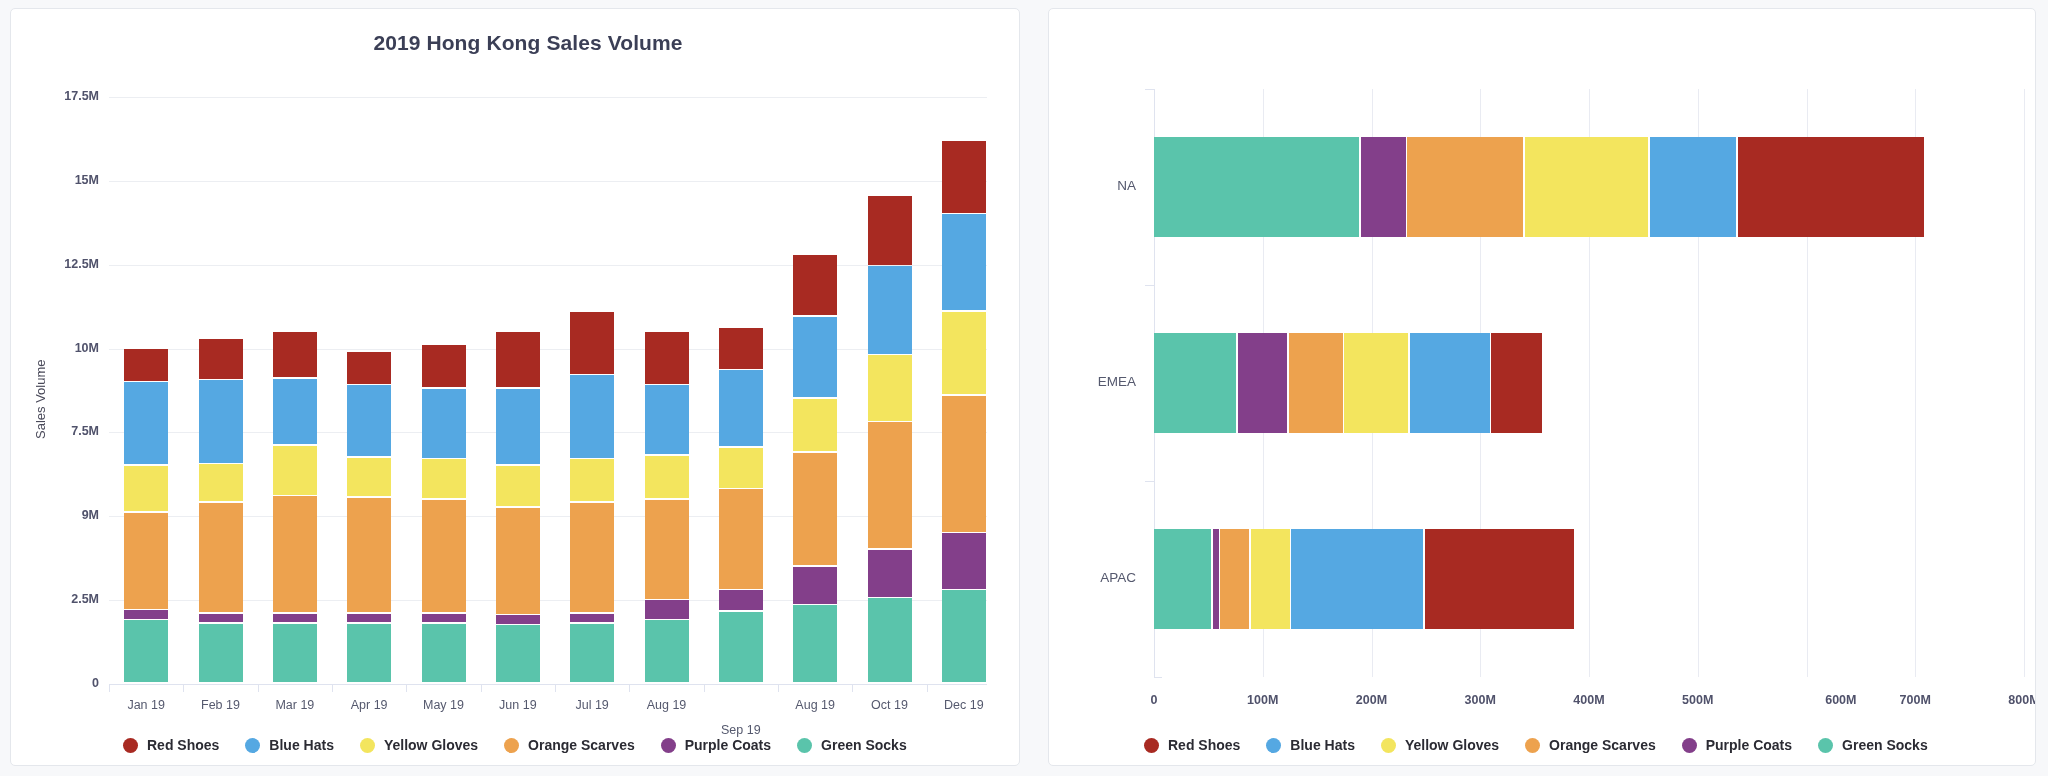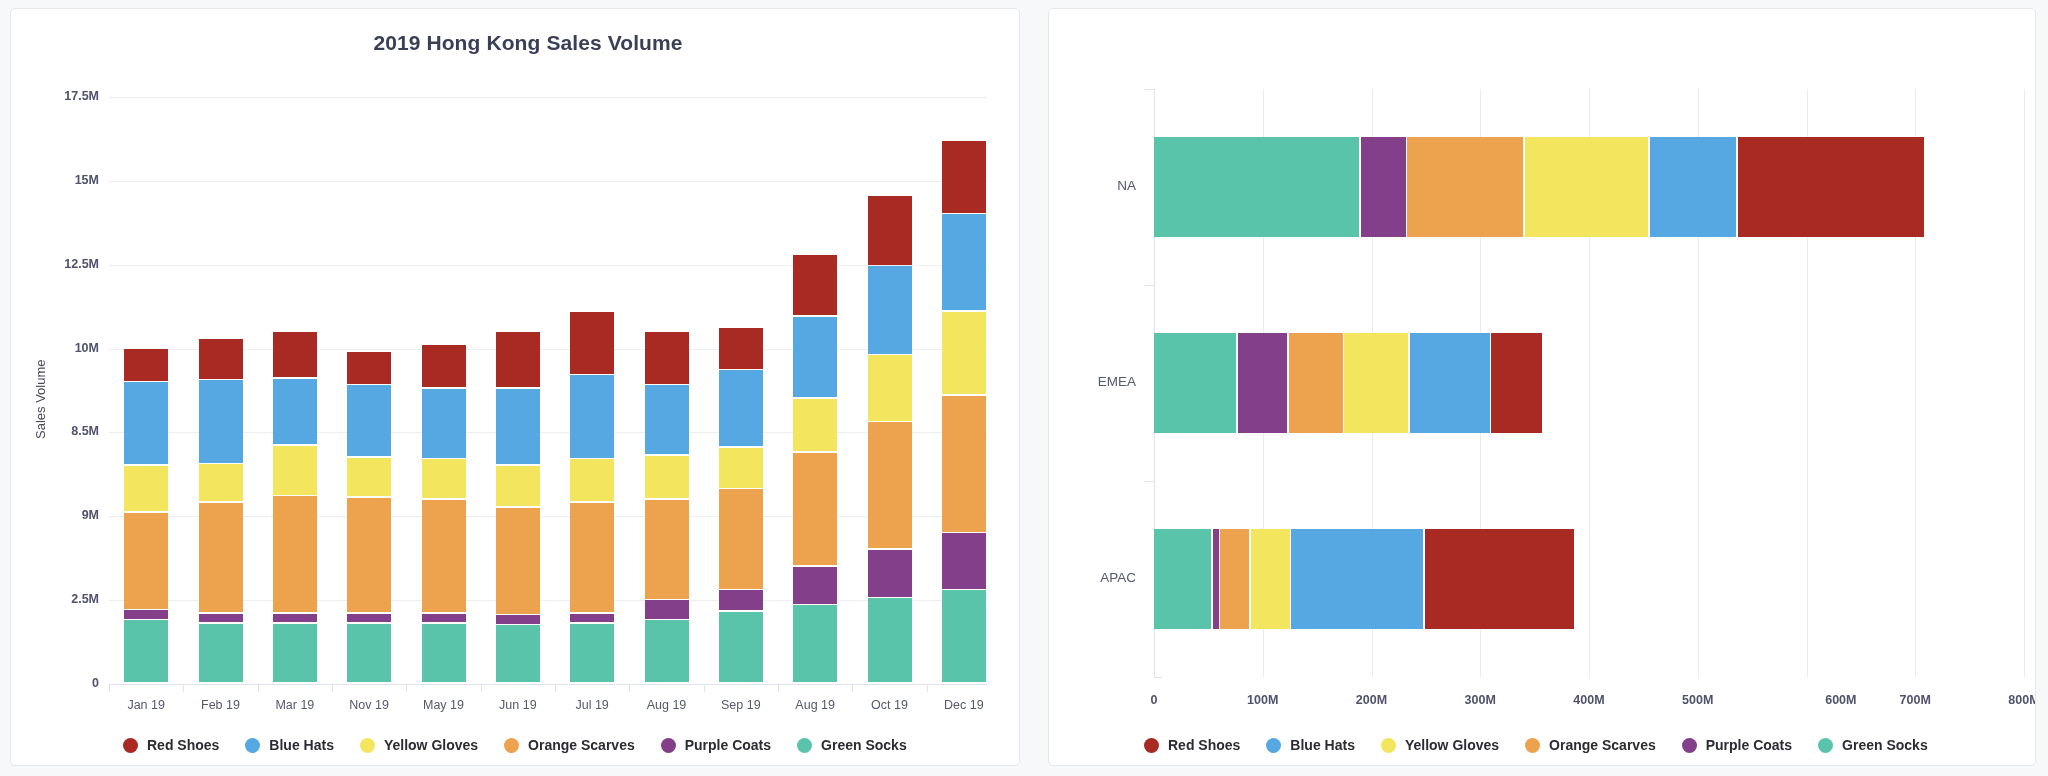--- a/index.html
+++ b/index.html
@@ -143,21 +143,21 @@
 
   <div class="card card-left">
     <div class="card-title">2019 Hong Kong Sales Volume</div>
     <div class="plot" id="plot-left" style="left:0; top:0; width:1010px; height:758px;">
         <div class="ytick" style="left:12px; top:667px; width:76px;">0</div>
         <div class="gridline-h" style="left:98px; top:591.1428571428571px; width:878px;"></div>
         <div class="ytick" style="left:12px; top:583.1428571428571px; width:76px;">2.5M</div>
         <div class="gridline-h" style="left:98px; top:507.28571428571433px; width:878px;"></div>
         <div class="ytick" style="left:12px; top:499.28571428571433px; width:76px;">9M</div>
         <div class="gridline-h" style="left:98px; top:423.42857142857144px; width:878px;"></div>
-        <div class="ytick" style="left:12px; top:415.42857142857144px; width:76px;">8.5M</div>
+        <div class="ytick" style="left:12px; top:415.42857142857144px; width:76px;">7.5M</div>
         <div class="gridline-h" style="left:98px; top:339.5714285714286px; width:878px;"></div>
         <div class="ytick" style="left:12px; top:331.5714285714286px; width:76px;">10M</div>
         <div class="gridline-h" style="left:98px; top:255.71428571428572px; width:878px;"></div>
         <div class="ytick" style="left:12px; top:247.71428571428572px; width:76px;">12.5M</div>
         <div class="gridline-h" style="left:98px; top:171.8571428571429px; width:878px;"></div>
         <div class="ytick" style="left:12px; top:163.8571428571429px; width:76px;">15M</div>
         <div class="gridline-h" style="left:98px; top:88px; width:878px;"></div>
         <div class="ytick" style="left:12px; top:80px; width:76px;">17.5M</div>
         <div class="axis-line-x" style="left:98px; top:675px; width:878px;"></div>
         <div class="axis-label-y" style="left:22px; top:429.5px;">Sales Volume</div>
@@ -185,21 +185,21 @@
         <div class="xtick" style="left:233.83333333333331px; top:689px; width:100px;">Mar 19</div>
         <div class="bar-col" style="left:261.8333333333333px; top:88px; width:44px; height:587px;">
           <div class="seg seg-v" style="top:526.6228571428571px; height:58.87714285714287px; background:#5ac4ab;"></div>
           <div class="seg seg-v" style="top:516.56px; height:8.562857142857183px; background:#833f8a;"></div>
           <div class="seg seg-v" style="top:399.15999999999997px; height:115.89999999999998px; background:#eda24e;"></div>
           <div class="seg seg-v" style="top:348.8457142857143px; height:48.81428571428569px; background:#f3e55e;"></div>
           <div class="seg seg-v" style="top:281.76px; height:65.58571428571429px; background:#55a8e2;"></div>
           <div class="seg seg-v" style="top:234.8px; height:45.45999999999998px; background:#a82a22;"></div>
         </div>
         <div class="tickmark-v" style="left:321px; top:675px; height:8px;"></div>
-        <div class="xtick" style="left:308.1666666666667px; top:689px; width:100px;">Nov 19</div>
+        <div class="xtick" style="left:308.1666666666667px; top:689px; width:100px;">Apr 19</div>
         <div class="bar-col" style="left:336.1666666666667px; top:88px; width:44px; height:587px;">
           <div class="seg seg-v" style="top:526.6228571428571px; height:58.87714285714287px; background:#5ac4ab;"></div>
           <div class="seg seg-v" style="top:516.56px; height:8.562857142857183px; background:#833f8a;"></div>
           <div class="seg seg-v" style="top:400.8371428571429px; height:114.22285714285704px; background:#eda24e;"></div>
           <div class="seg seg-v" style="top:360.5857142857143px; height:38.75142857142862px; background:#f3e55e;"></div>
           <div class="seg seg-v" style="top:288.4685714285714px; height:70.61714285714288px; background:#55a8e2;"></div>
           <div class="seg seg-v" style="top:254.92571428571426px; height:32.042857142857144px; background:#a82a22;"></div>
         </div>
         <div class="tickmark-v" style="left:395px; top:675px; height:8px;"></div>
         <div class="xtick" style="left:382.5px; top:689px; width:100px;">May 19</div>
@@ -235,21 +235,21 @@
         <div class="xtick" style="left:605.4999999999999px; top:689px; width:100px;">Aug 19</div>
         <div class="bar-col" style="left:633.4999999999999px; top:88px; width:44px; height:587px;">
           <div class="seg seg-v" style="top:523.2685714285715px; height:62.23142857142852px; background:#5ac4ab;"></div>
           <div class="seg seg-v" style="top:503.1428571428571px; height:18.625714285714366px; background:#833f8a;"></div>
           <div class="seg seg-v" style="top:402.51428571428573px; height:99.12857142857138px; background:#eda24e;"></div>
           <div class="seg seg-v" style="top:358.90857142857146px; height:42.10571428571427px; background:#f3e55e;"></div>
           <div class="seg seg-v" style="top:288.4685714285714px; height:68.94000000000005px; background:#55a8e2;"></div>
           <div class="seg seg-v" style="top:234.8px; height:52.1685714285714px; background:#a82a22;"></div>
         </div>
         <div class="tickmark-v" style="left:693px; top:675px; height:8px;"></div>
-        <div class="xtick" style="left:679.8333333333333px; top:689px; width:100px;">Sep 19</div>
+        <div class="xtick" style="left:679.8333333333333px; top:714px; width:100px;">Sep 19</div>
         <div class="bar-col" style="left:707.8333333333333px; top:88px; width:44px; height:587px;">
           <div class="seg seg-v" style="top:514.8828571428571px; height:70.61714285714288px; background:#5ac4ab;"></div>
           <div class="seg seg-v" style="top:493.08000000000004px; height:20.30285714285708px; background:#833f8a;"></div>
           <div class="seg seg-v" style="top:392.45142857142855px; height:99.12857142857149px; background:#eda24e;"></div>
           <div class="seg seg-v" style="top:350.5228571428571px; height:40.428571428571445px; background:#f3e55e;"></div>
           <div class="seg seg-v" style="top:273.37428571428575px; height:75.64857142857136px; background:#55a8e2;"></div>
           <div class="seg seg-v" style="top:231.44571428571425px; height:40.4285714285715px; background:#a82a22;"></div>
         </div>
         <div class="tickmark-v" style="left:767px; top:675px; height:8px;"></div>
         <div class="xtick" style="left:754.1666666666666px; top:689px; width:100px;">Aug 19</div>

